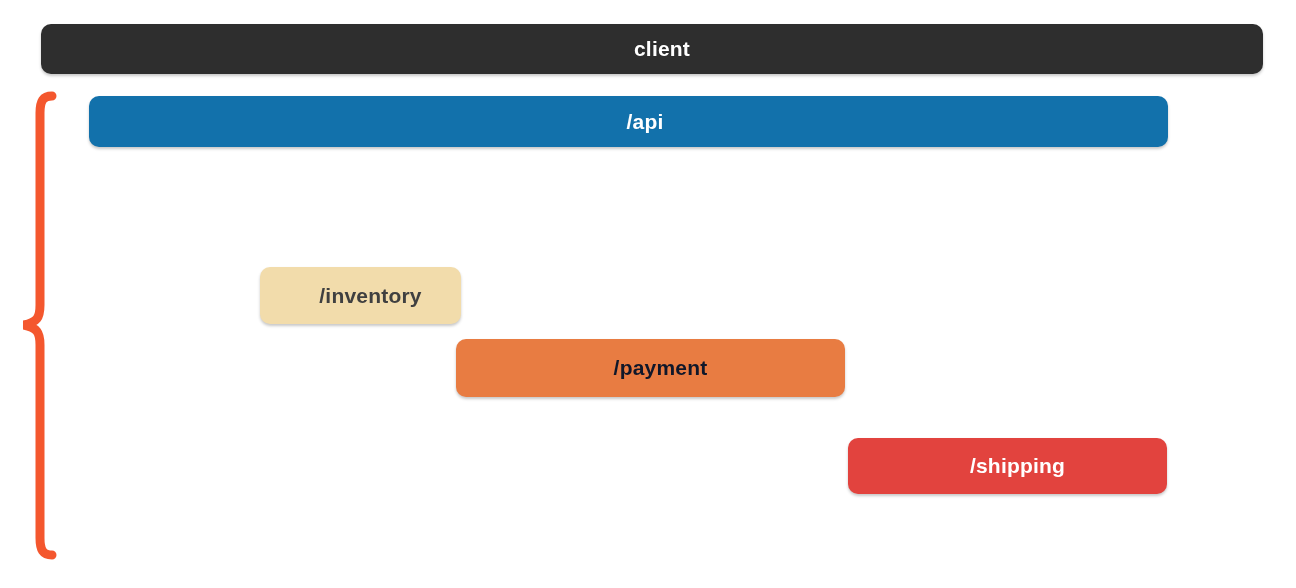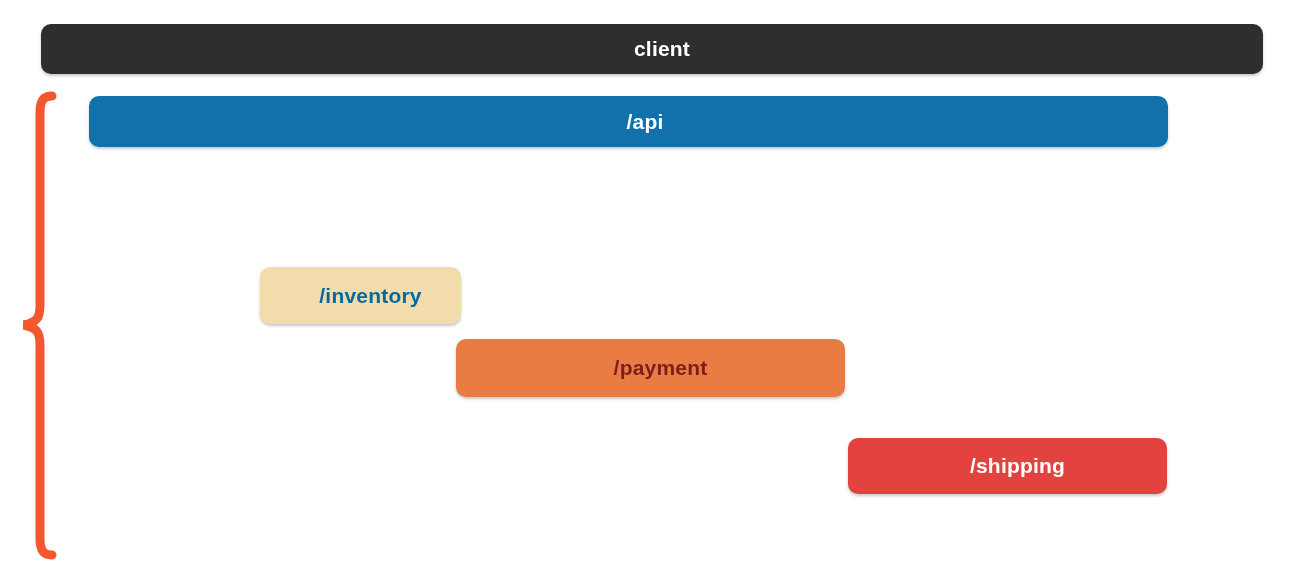--- a/index.html
+++ b/index.html
@@ -45,21 +45,21 @@
     <path d="M52 96 C43 96 40 101 40 113 L40 305 C40 318 37 322 24 325 C37 328 40 332 40 345 L40 538 C40 550 43 555 52 555" fill="none" stroke="#f4572e" stroke-width="9" stroke-linecap="round"></path>
   </svg>
 
 <div class="span-bar" style="left: 41px; top: 24px; width: 1222px; height: 50px; background: rgb(46, 46, 46);">
       <span class="span-label" style="color: rgb(255, 255, 255);">client</span>
     </div>
     <div class="span-bar" style="left: 89px; top: 96px; width: 1079px; height: 51px; background: rgb(18, 113, 171);">
       <span class="span-label" style="color: rgb(255, 255, 255); margin-left: 13px;">/api</span>
     </div>
     <div class="span-bar" style="left: 260px; top: 267px; width: 201px; height: 57px; background: rgb(242, 220, 171);">
-      <span class="span-label" style="color: #0369a1;">/inventory</span>
+      <span class="span-label" style="color: #404040;">/inventory</span>
     </div>
     <div class="span-bar" style="left: 456px; top: 339px; width: 389px; height: 58px; background: rgb(232, 124, 66);">
-      <span class="span-label" style="color: #7f1d1d;">/payment</span>
+      <span class="span-label" style="color: #0f172a;">/payment</span>
     </div>
     <div class="span-bar" style="left: 848px; top: 438px; width: 319px; height: 56px; background: rgb(226, 67, 62);">
       <span class="span-label" style="color: rgb(255, 255, 255);">/shipping</span>
     </div>
   </div>
 
 </body></html>

